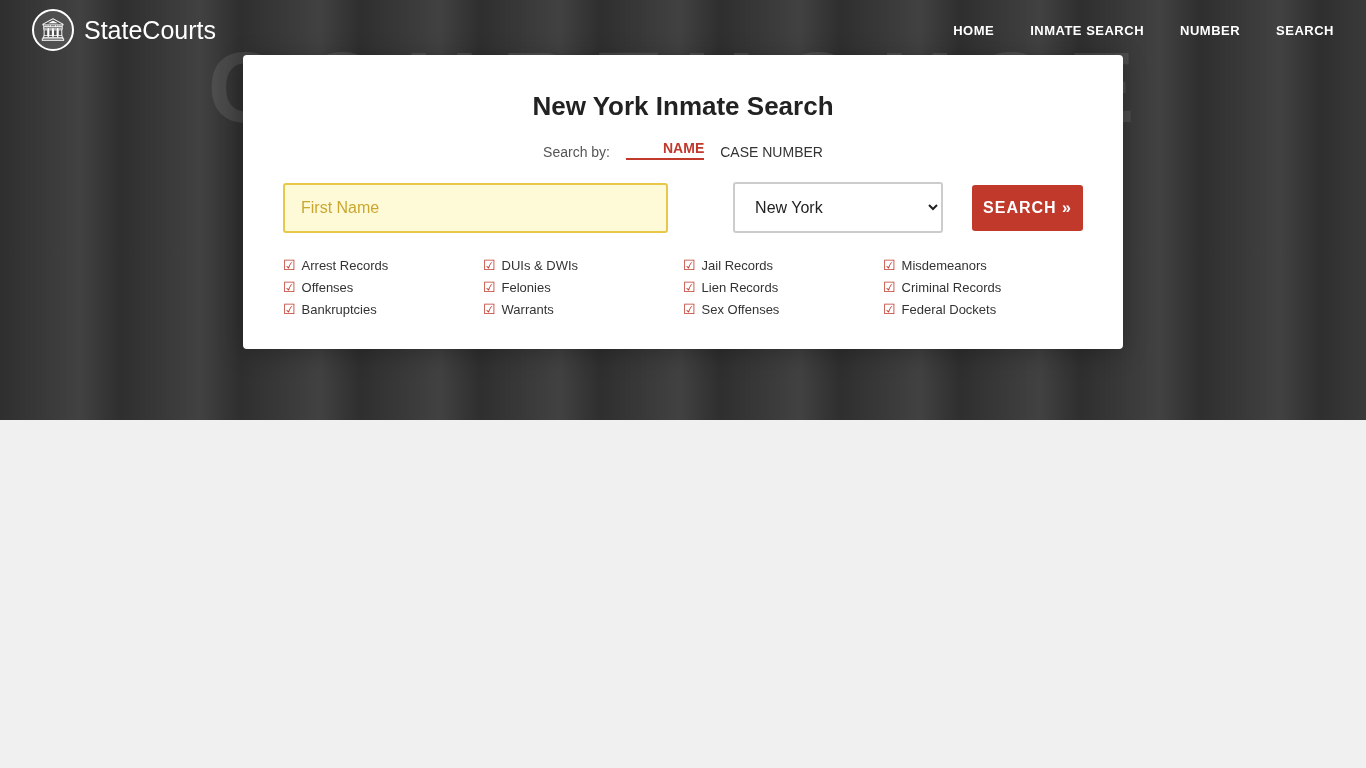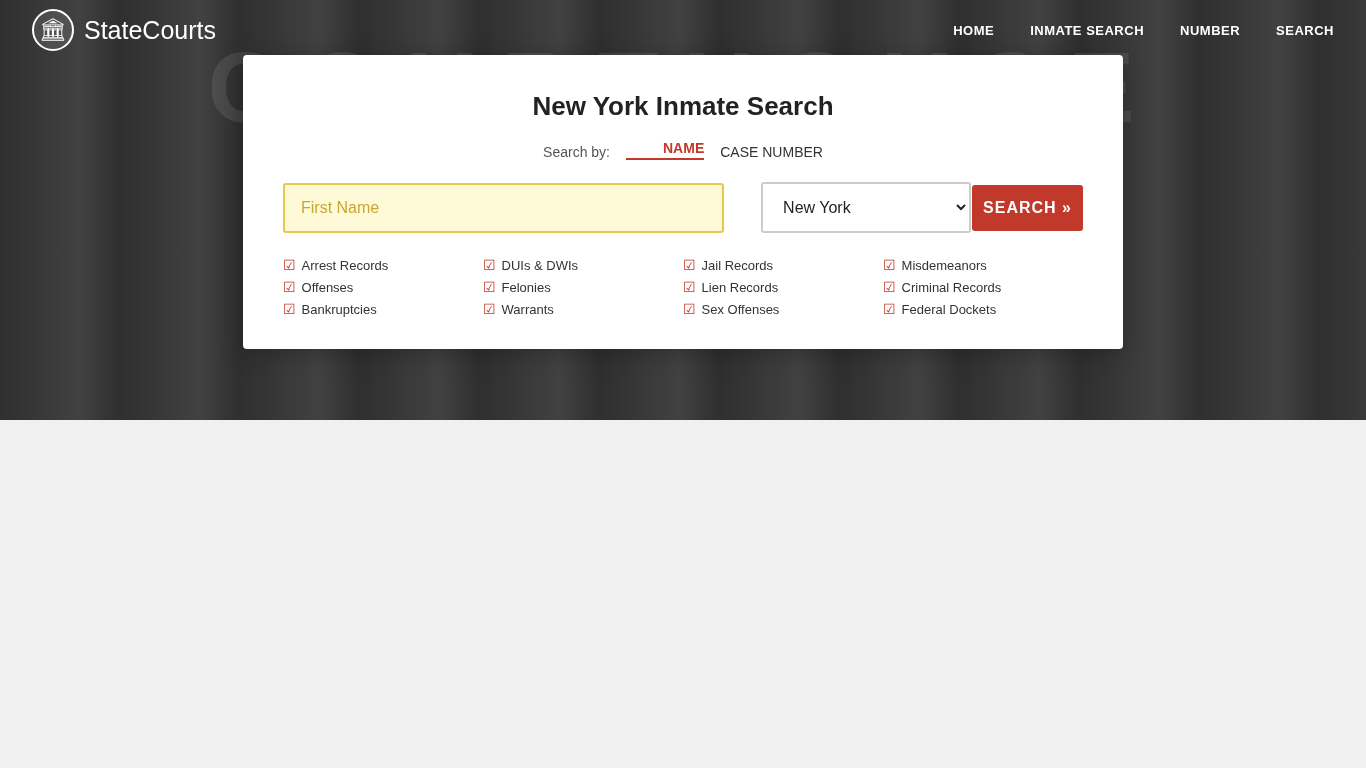--- a/index.html
+++ b/index.html
@@ -127,21 +127,21 @@
       padding-left: 37px;
     }
     .tab-case {
       font-size: 14px;
       font-weight: normal;
       color: #333;
       cursor: pointer;
     }
     .search-inputs {
       display: flex;
-      gap: 1px;
+      gap: 29px;
       margin-bottom: 24px;
       align-items: center;
     }
     .input-field {
       flex: 1;
       padding: 14px 16px;
       font-size: 16px;
       border: 2px solid #e8c84a;
       background: #fef9d7;
       border-radius: 3px;

